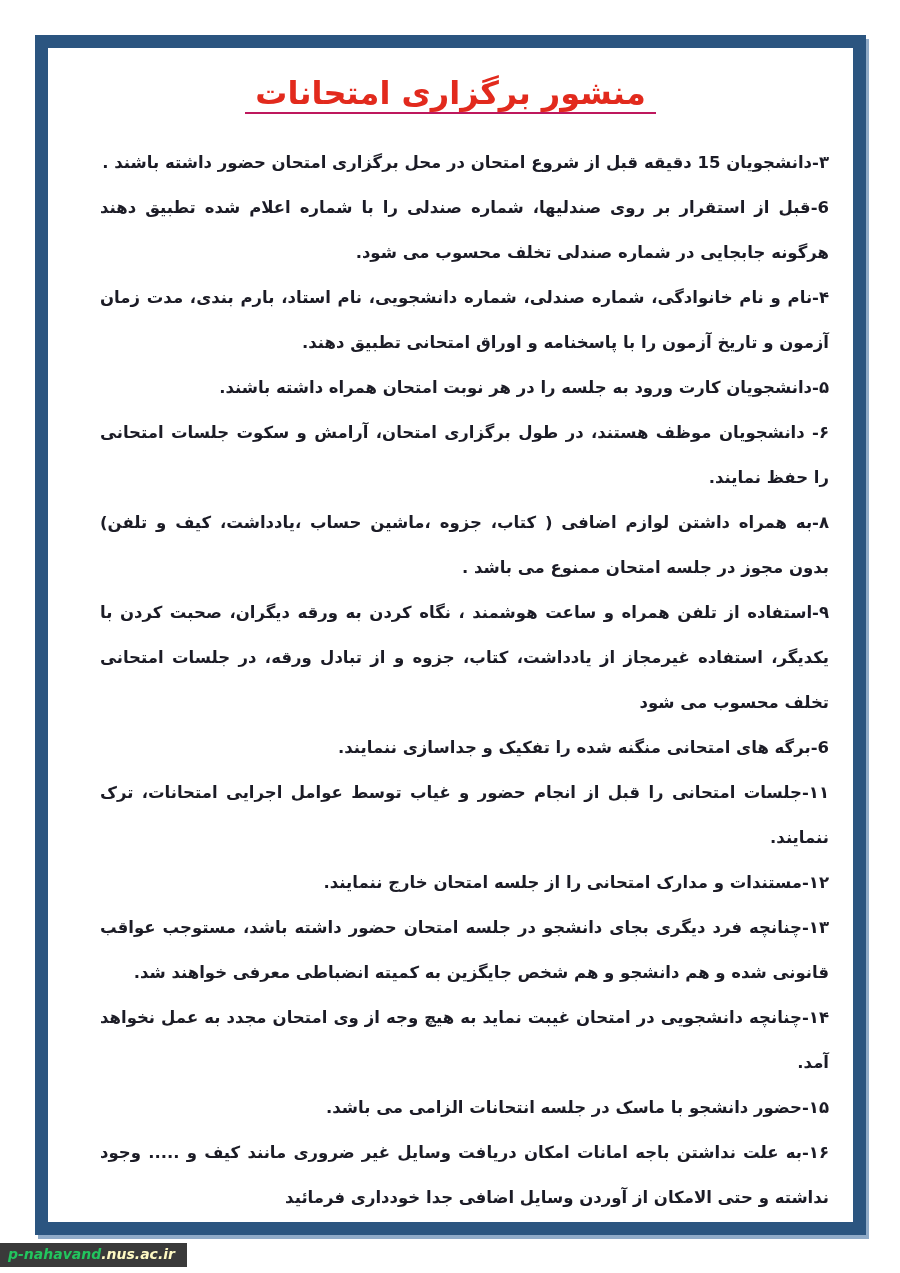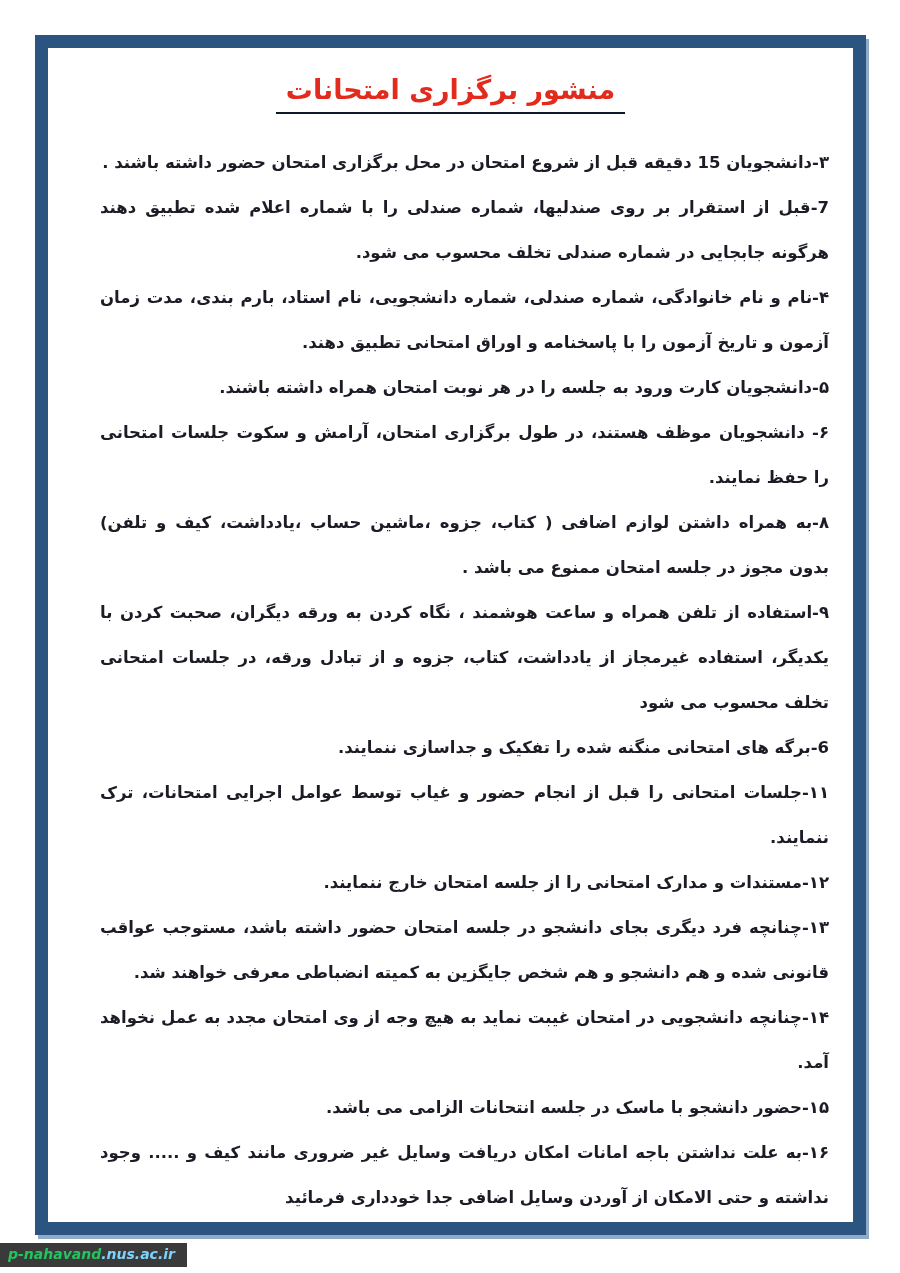--- a/index.html
+++ b/index.html
@@ -25,25 +25,25 @@
     box-shadow: 3px 4px 0 rgba(125, 156, 190, 0.85);
     background: #ffffff;
   }
   .title-wrap {
     text-align: center;
     margin: 26px 0 0 0;
   }
   .title-text {
     display: inline-block;
     direction: rtl;
-    font-size: 27px;
+    font-size: 32px;
     font-weight: bold;
     color: #e22a1d;
-    padding: 0 10px 7px 10px;
-    border-bottom: 2px solid #0f172a;
+    padding: 0 10px 0 10px;
+    border-bottom: 2px solid #be185d;
   }
   .rules {
     direction: rtl;
     padding: 26px 24px 0 52px;
     font-size: 16.5px;
     font-weight: bold;
     color: #1c1c26;
     line-height: 45px;
     text-align: justify;
   }
@@ -56,33 +56,33 @@
     bottom: 6px;
     background: #3a3a3a;
     padding: 3px 12px 4px 8px;
     font-size: 14px;
     font-weight: bold;
     font-style: italic;
     line-height: 17px;
     white-space: nowrap;
   }
   .wm-site { color: #22c55e; }
-  .wm-domain { color: #7dd3fc; }
+  .wm-domain { color: #fef9c3; }
 </style>
 </head>
 <body>
 
 <div class="frame">
   <div class="title-wrap">
     <span class="title-text">منشور برگزاری امتحانات</span>
   </div>
 
   <div class="rules">
     <p class="rule">۳-دانشجویان 15 دقیقه قبل از شروع امتحان در محل برگزاری امتحان حضور داشته باشند .</p>
-    <p class="rule">7-قبل از استقرار بر روی صندلیها، شماره صندلی را با شماره اعلام شده تطبیق دهند هرگونه جابجایی در شماره صندلی تخلف محسوب می شود.</p>
+    <p class="rule">6-قبل از استقرار بر روی صندلیها، شماره صندلی را با شماره اعلام شده تطبیق دهند هرگونه جابجایی در شماره صندلی تخلف محسوب می شود.</p>
     <p class="rule">۴-نام و نام خانوادگی، شماره صندلی، شماره دانشجویی، نام استاد، بارم بندی، مدت زمان آزمون و تاریخ آزمون را با پاسخنامه و اوراق امتحانی تطبیق دهند.</p>
     <p class="rule">۵-دانشجویان کارت ورود به جلسه را در هر نوبت امتحان همراه داشته باشند.</p>
     <p class="rule">۶- دانشجویان موظف هستند، در طول برگزاری امتحان، آرامش و سکوت جلسات امتحانی را حفظ نمایند.</p>
     <p class="rule">۸-به همراه داشتن لوازم اضافی ( کتاب، جزوه ،ماشین حساب ،یادداشت، کیف و تلفن) بدون مجوز در جلسه امتحان ممنوع می باشد .</p>
     <p class="rule">۹-استفاده از تلفن همراه و ساعت هوشمند ، نگاه کردن به ورقه دیگران، صحبت کردن با یکدیگر، استفاده غیرمجاز از یادداشت، کتاب، جزوه و از تبادل ورقه، در جلسات امتحانی تخلف محسوب می شود</p>
     <p class="rule">6-برگه های امتحانی منگنه شده را تفکیک و جداسازی ننمایند.</p>
     <p class="rule">۱۱-جلسات امتحانی را قبل از انجام حضور و غیاب توسط عوامل اجرایی امتحانات، ترک ننمایند.</p>
     <p class="rule">۱۲-مستندات و مدارک امتحانی را از جلسه امتحان خارج ننمایند.</p>
     <p class="rule">۱۳-چنانچه فرد دیگری بجای دانشجو در جلسه امتحان حضور داشته باشد، مستوجب عواقب قانونی شده و هم دانشجو و هم شخص جایگزین به کمیته انضباطی معرفی خواهند شد.</p>
     <p class="rule">۱۴-چنانچه دانشجویی در امتحان غیبت نماید به هیچ وجه از وی امتحان مجدد به عمل نخواهد آمد.</p>

